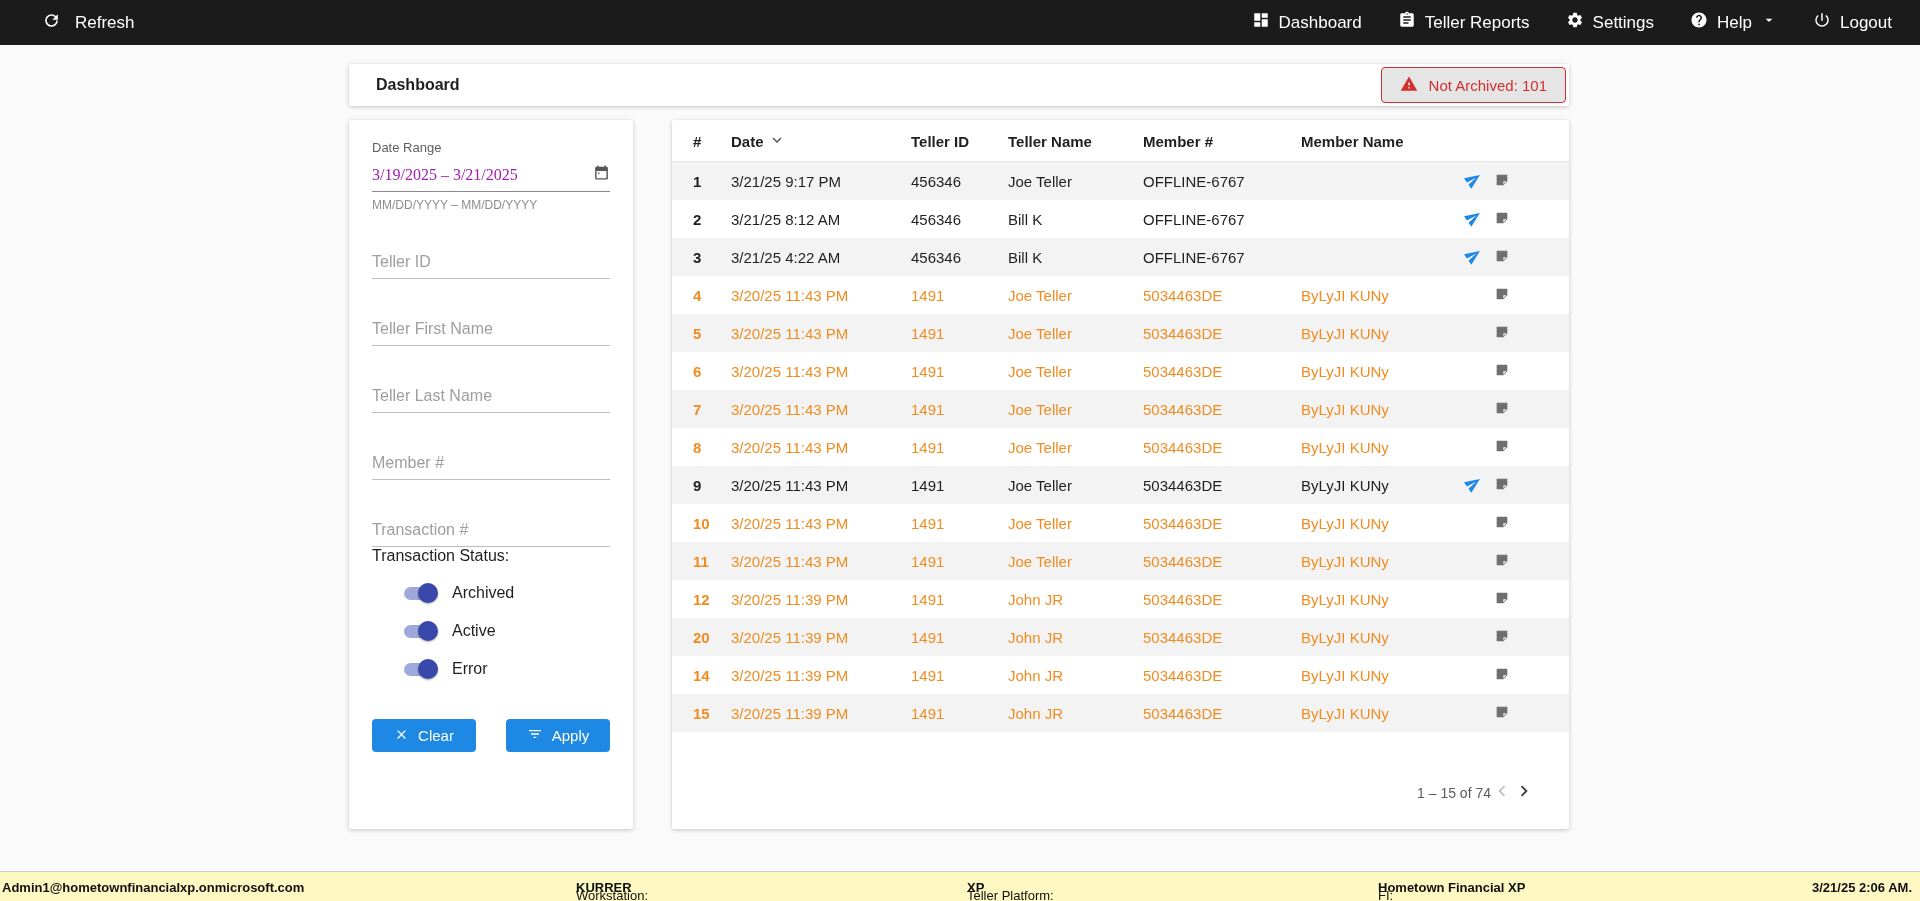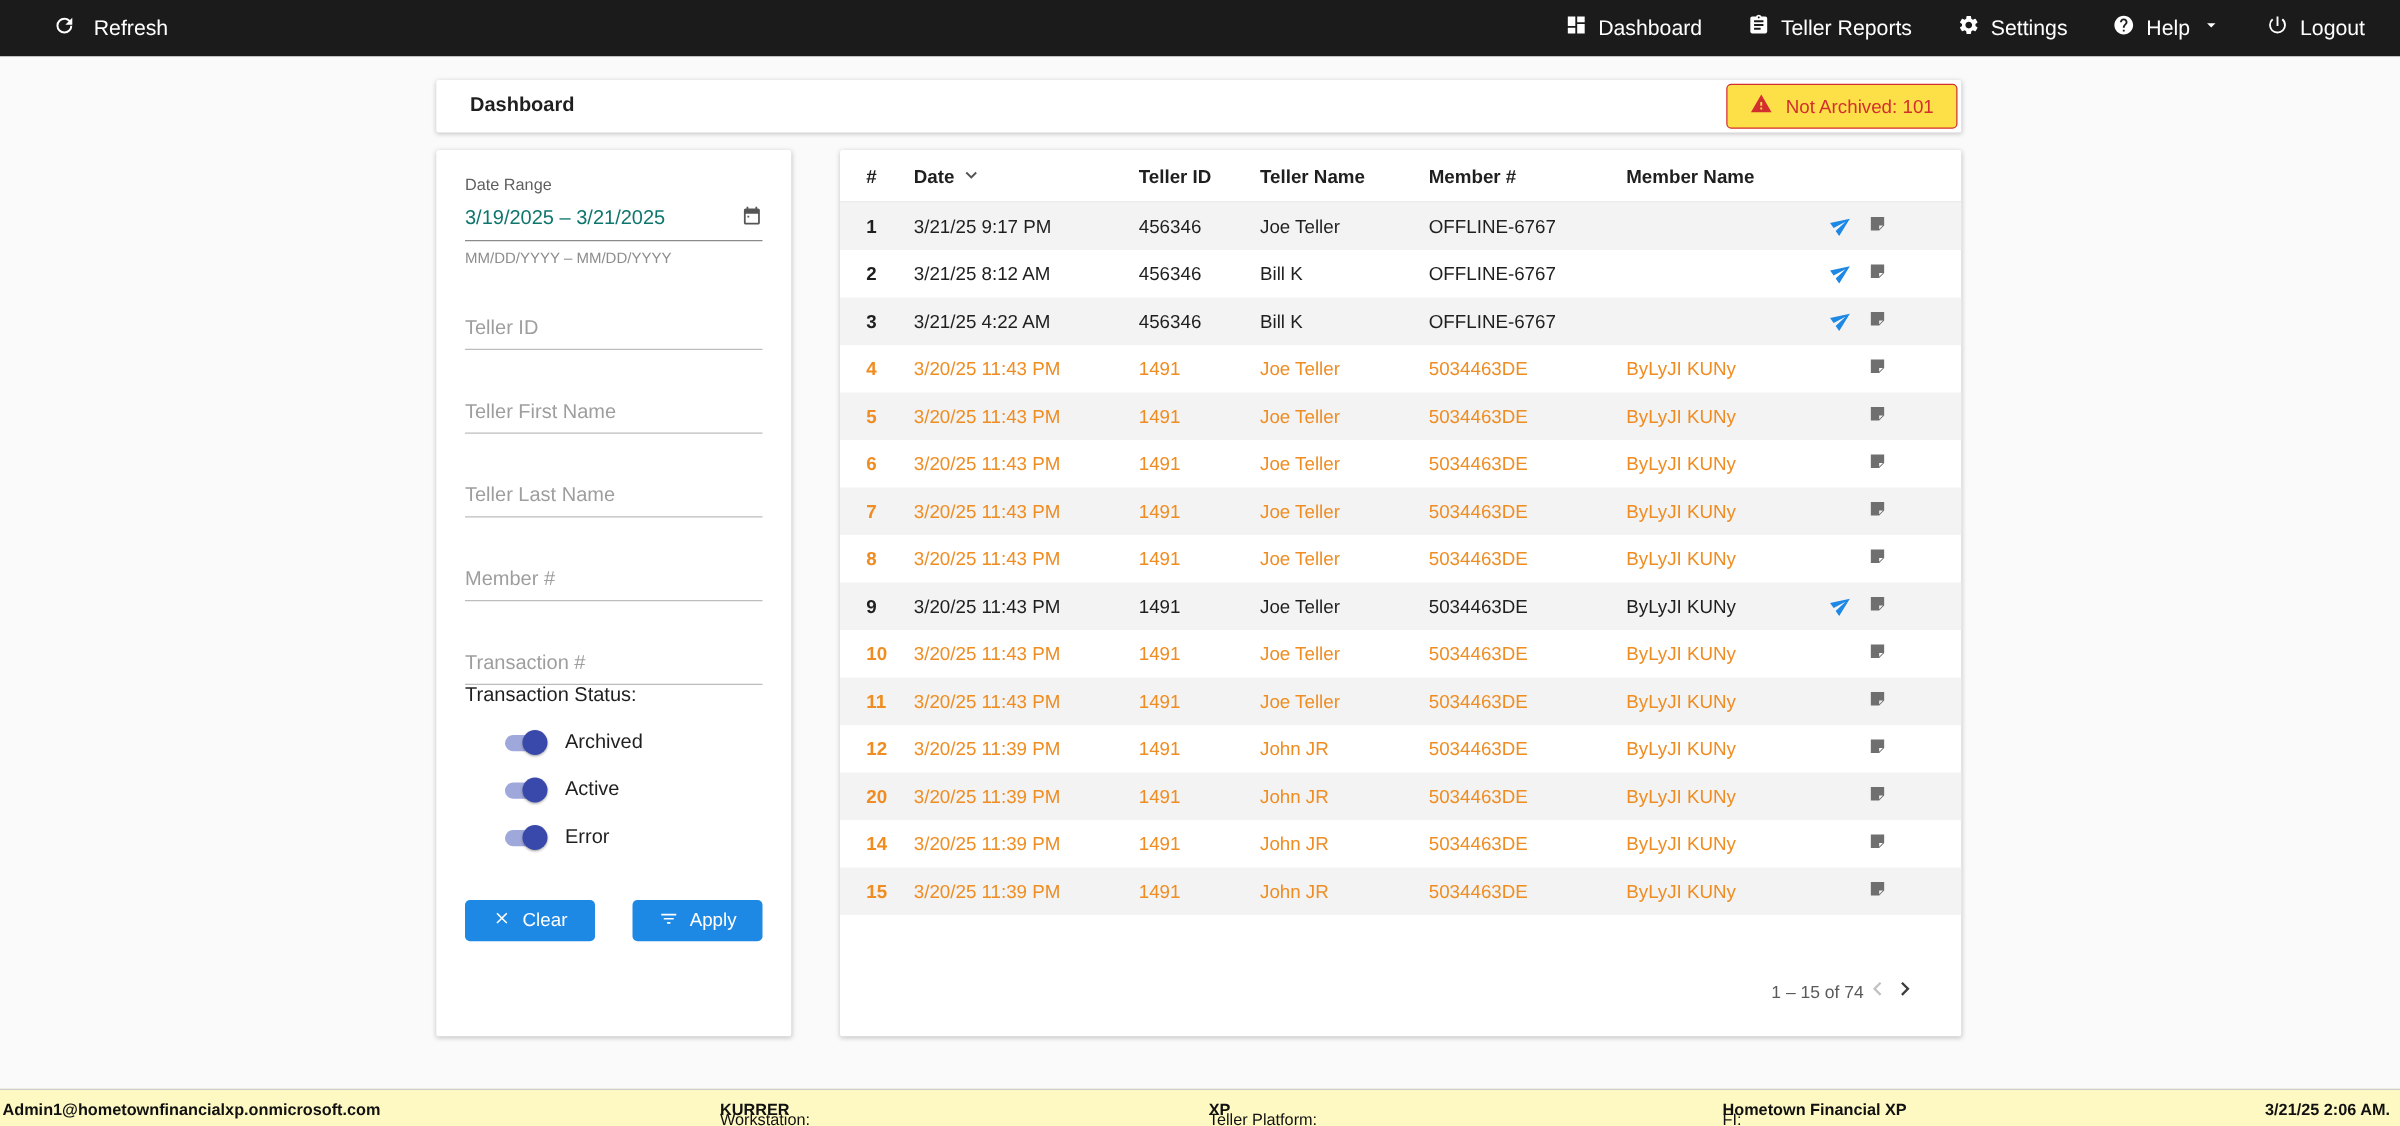--- a/index.html
+++ b/index.html
@@ -11,29 +11,29 @@
   .tb-left { display:flex; align-items:center; gap:14px; font-size:17px; cursor:pointer; }
   .tb-nav { display:flex; align-items:center; gap:36px; }
   .nav-item { display:flex; align-items:center; gap:9px; font-size:17px; cursor:pointer; white-space:nowrap; }
 
   
   .content { position:absolute; left:349px; top:64px; width:1220px; }
   .card { background:#fff; box-shadow:0 1px 4px rgba(0,0,0,.22); border-radius:2px; }
 
   .header-card { height:42px; display:flex; align-items:center; justify-content:space-between; padding-left:27px; margin-bottom:14px; }
   .page-title { font-weight:bold; font-size:16px; color:#1f1f1f; }
-  .badge { display:flex; align-items:center; gap:11px; border:1px solid var(--alert-red,#d32f2f); color:var(--alert-red,#d32f2f); font-size:15px; height:36px; padding:0 18px; border-radius:4px; background:#fde047; margin-right:3px; }
+  .badge { display:flex; align-items:center; gap:11px; border:1px solid var(--alert-red,#d32f2f); color:var(--alert-red,#d32f2f); font-size:15px; height:36px; padding:0 18px; border-radius:4px; background:#e5e5e5; margin-right:3px; }
   .badge svg { fill:var(--alert-red,#d32f2f); }
 
   .panels { display:flex; gap:39px; }
 
   
   .filter-card { width:284px; height:709px; padding:20px 23px; flex-shrink:0; }
   .f-label { font-size:13px; color:#5f5f5f; }
-  .date-row { display:flex; justify-content:space-between; align-items:center; border-bottom:1px solid #8a8a8a; padding:7px 0 6px; font-size:16px; color:#0f766e; margin-top:2px; }
+  .date-row { display:flex; justify-content:space-between; align-items:center; border-bottom:1px solid #8a8a8a; padding:7px 0 6px; font-size:16px; color:#a21caf; margin-top:2px;font-family:Liberation Serif, serif; }
   .date-row svg { fill:#555; cursor:pointer; }
   .f-hint { font-size:12px; color:#8d8d8d; margin-top:6px; }
   .finput { display:block; width:100%; border:none; border-bottom:1px solid #bdbdbd; background:transparent; outline:none; font-size:16px; color:#1f1f1f; padding:7px 0; margin-top:34px; font-family:"Liberation Sans",sans-serif; }
   .finput::placeholder { color:#9e9e9e; }
   .status-label { font-size:16px; color:#1f1f1f; }
   .toggle-row { display:flex; align-items:center; gap:14px; margin-top:18px; margin-left:30px; cursor:pointer; }
   .switch { position:relative; width:36px; height:20px; display:inline-block; flex-shrink:0; }
   .switch .track { position:absolute; left:2px; top:4px; width:32px; height:13px; border-radius:7px; background:var(--toggle-track,#9fa8da); }
   .switch .thumb { position:absolute; right:0; top:0; width:20px; height:20px; border-radius:50%; background:var(--toggle-thumb,#3949ab); box-shadow:0 1px 2px rgba(0,0,0,.35); }
   .toggle-label { font-size:16px; color:#1f1f1f; }

